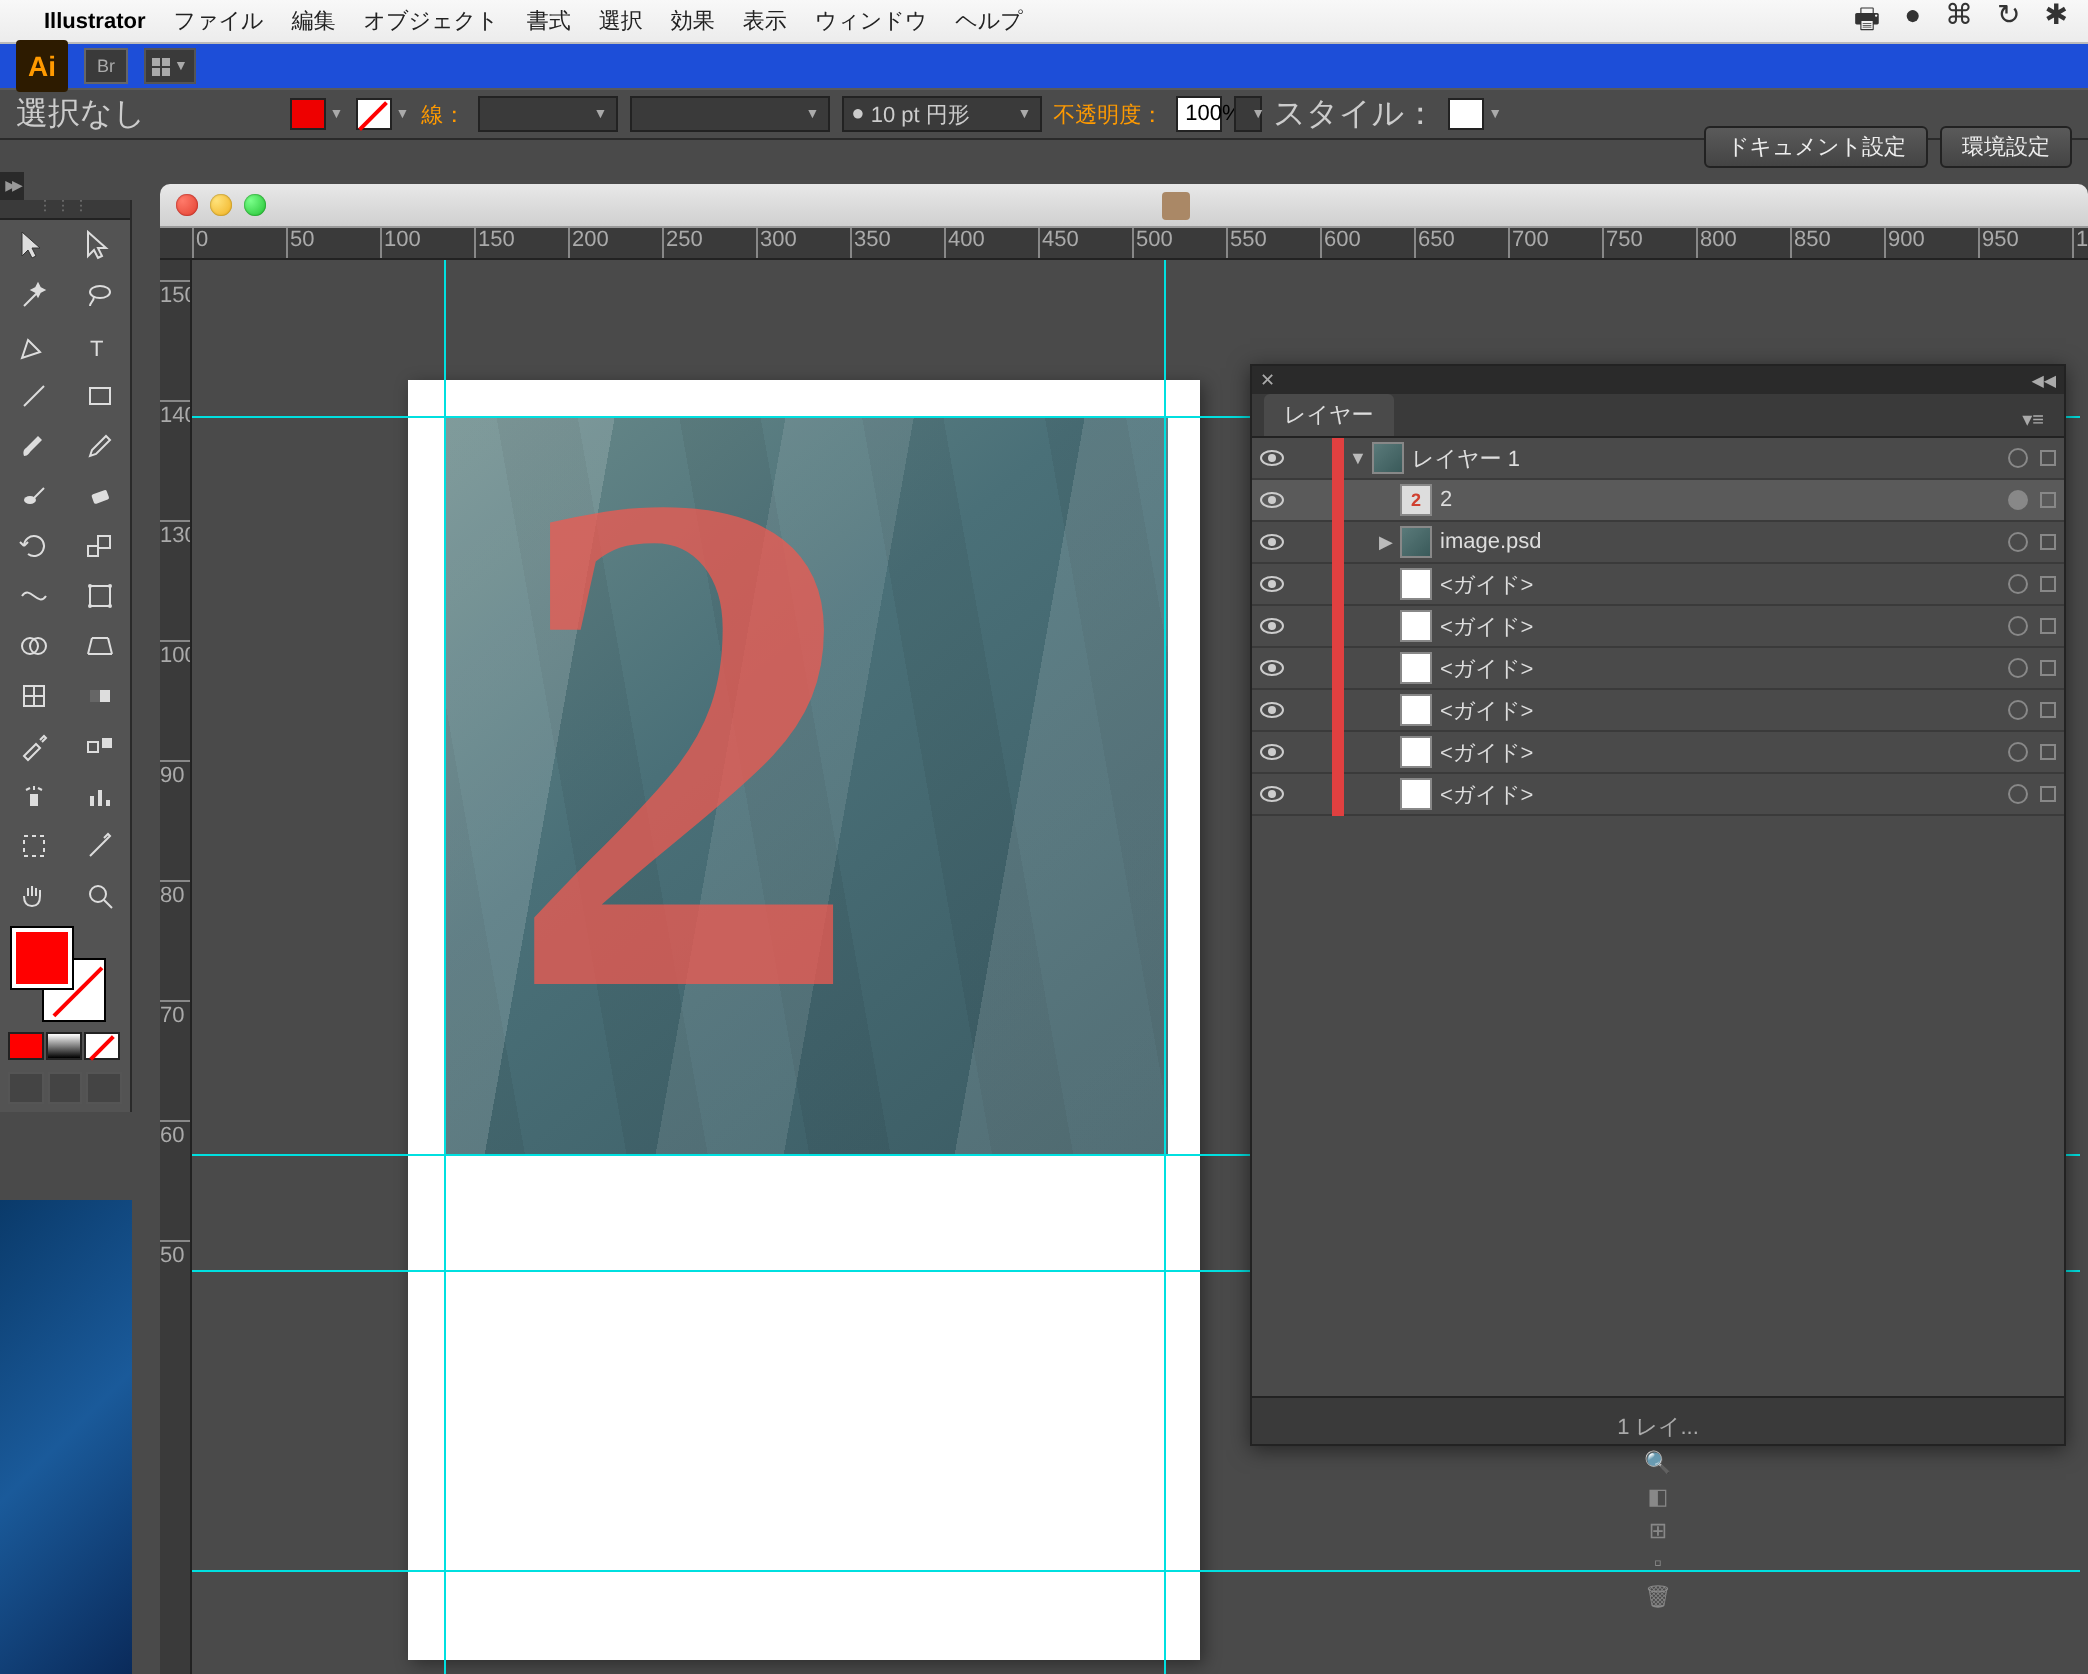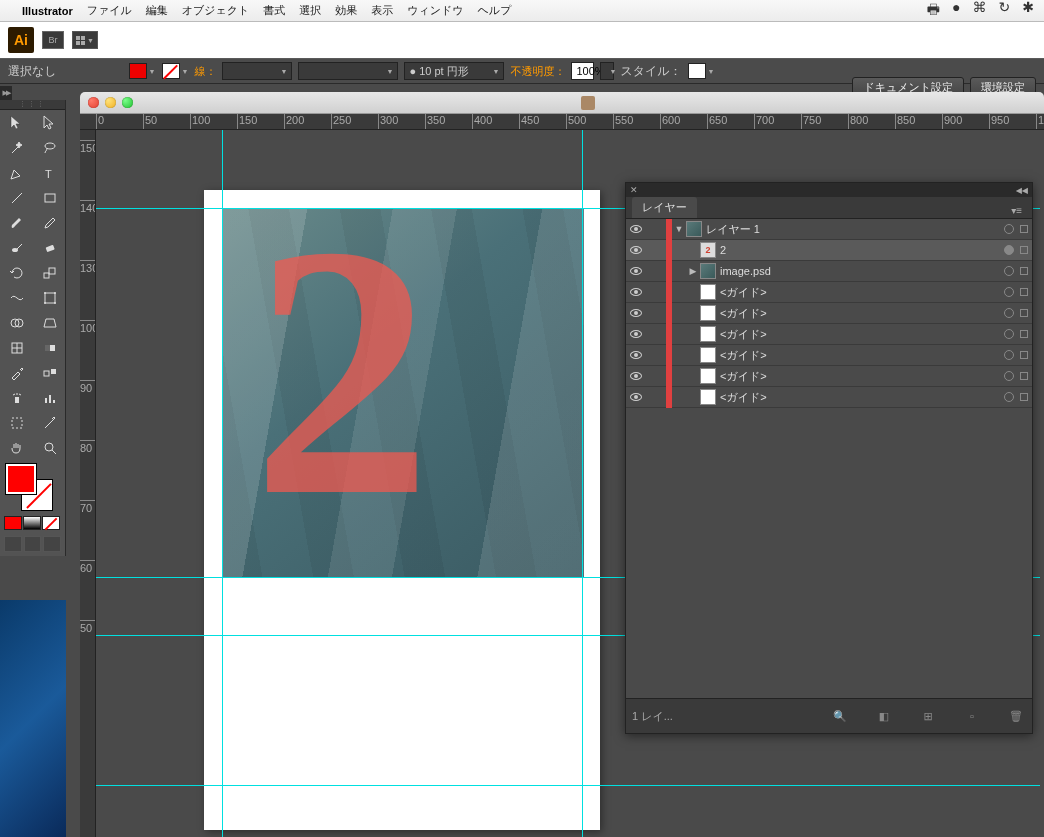--- a/index.html
+++ b/index.html
@@ -7,31 +7,31 @@
 
 
 .mac-menubar { height:22px; background:linear-gradient(#f8f8f8,#ececec); display:flex; align-items:center; padding:0 10px; border-bottom:1px solid #bbb; }
 .mac-menubar .apple { font-size:15px; margin-right:12px; }
 .mac-menubar .appname { font-weight:bold; margin-right:14px; }
 .mac-menubar .item { margin-right:14px; color:#222; }
 .mac-menubar .tray { margin-left:auto; display:flex; gap:12px; color:#333; }
 .mac-menubar .tray span { font-size:14px; }
 
 
-.app-topbar { height:36px; background:#ffffff; display:flex; align-items:center; padding:0 8px; gap:8px; }
+.app-topbar { height:22px; background:#1d4ed8; display:flex; align-items:center; padding:0 8px; gap:8px; }
 .ai-logo { width:26px; height:26px; background:#2d1b00; color:#ff9a00; font-weight:bold; display:flex; align-items:center; justify-content:center; font-size:14px; border-radius:2px; }
 .bridge-btn { width:22px; height:18px; border:1px solid #666; background:#3a3a3a; color:#aaa; font-size:9px; display:flex; align-items:center; justify-content:center; }
 .workspace-btn { width:26px; height:18px; background:#3a3a3a; border:1px solid #555; display:flex; align-items:center; justify-content:center; }
 .workspace-btn .grid { display:grid; grid-template-columns:4px 4px; grid-template-rows:4px 4px; gap:1px; }
 .workspace-btn .grid span { background:#aaa; }
 .workspace-btn .arrow { color:#aaa; font-size:7px; margin-left:2px; }
 
 
 .control-bar { height:26px; background:#4b4b4b; border-top:1px solid #5a5a5a; border-bottom:1px solid #2a2a2a; display:flex; align-items:center; padding:0 8px; gap:6px; color:#ccc; }
-.ctrl-label { color:#ccc; font-size:12px; }
+.ctrl-label { color:#ccc; font-size:16px; }
 .swatch { width:18px; height:16px; border:1px solid #222; }
 .swatch.red { background:#e00; }
 .swatch.none { background:#fff; position:relative; }
 .swatch.none::after { content:''; position:absolute; left:-2px; top:50%; width:120%; height:2px; background:red; transform:rotate(-45deg); }
 .swatch-dd { display:flex; align-items:center; }
 .swatch-dd .arrow { color:#aaa; font-size:7px; margin-left:2px; }
 .stroke-label { color:#ff9a00; }
 .opacity-label { color:#ff9a00; }
 .sel { height:18px; background:#3a3a3a; border:1px solid #222; display:flex; align-items:center; padding:0 4px; color:#ccc; }
 .sel .arrow { color:#aaa; font-size:7px; margin-left:4px; }
@@ -113,21 +113,21 @@
 .disclosure { width:14px; color:#bbb; font-size:9px; text-align:center; }
 .indent { width:14px; }
 .thumb { width:16px; height:16px; background:#ddd; border:1px solid #888; margin-right:4px; display:flex; align-items:center; justify-content:center; font-size:9px; color:#333; }
 .thumb.two { color:#d04030; font-weight:bold; }
 .thumb.img { background:linear-gradient(135deg,#5a7a7a,#3a5a5a); }
 .thumb.guide { background:#fff; }
 .layer-name { color:#ddd; flex:1; }
 .target { width:10px; height:10px; border:1px solid #888; border-radius:50%; margin:0 6px; }
 .target.filled { background:#888; }
 .sel-square { width:8px; height:8px; border:1px solid #888; margin-right:4px; }
-.panel-footer { height:24px; background:#3a3a3a; border-top:1px solid #222; display:flex; align-items:center; padding:17px 6px; color:#aaa; gap:24px; }
+.panel-footer { height:24px; background:#3a3a3a; border-top:1px solid #222; display:flex; align-items:center; padding:7px 6px; color:#aaa; gap:4px;flex-direction:column; }
 .panel-footer .count { flex:1; }
 .panel-footer .fbtn { width:20px; height:16px; display:flex; align-items:center; justify-content:center; color:#888; }
 
 </style>
 </head>
 <body>
 
 <div class="mac-menubar">
   <span class="apple"></span>
   <span class="appname">Illustrator</span>

